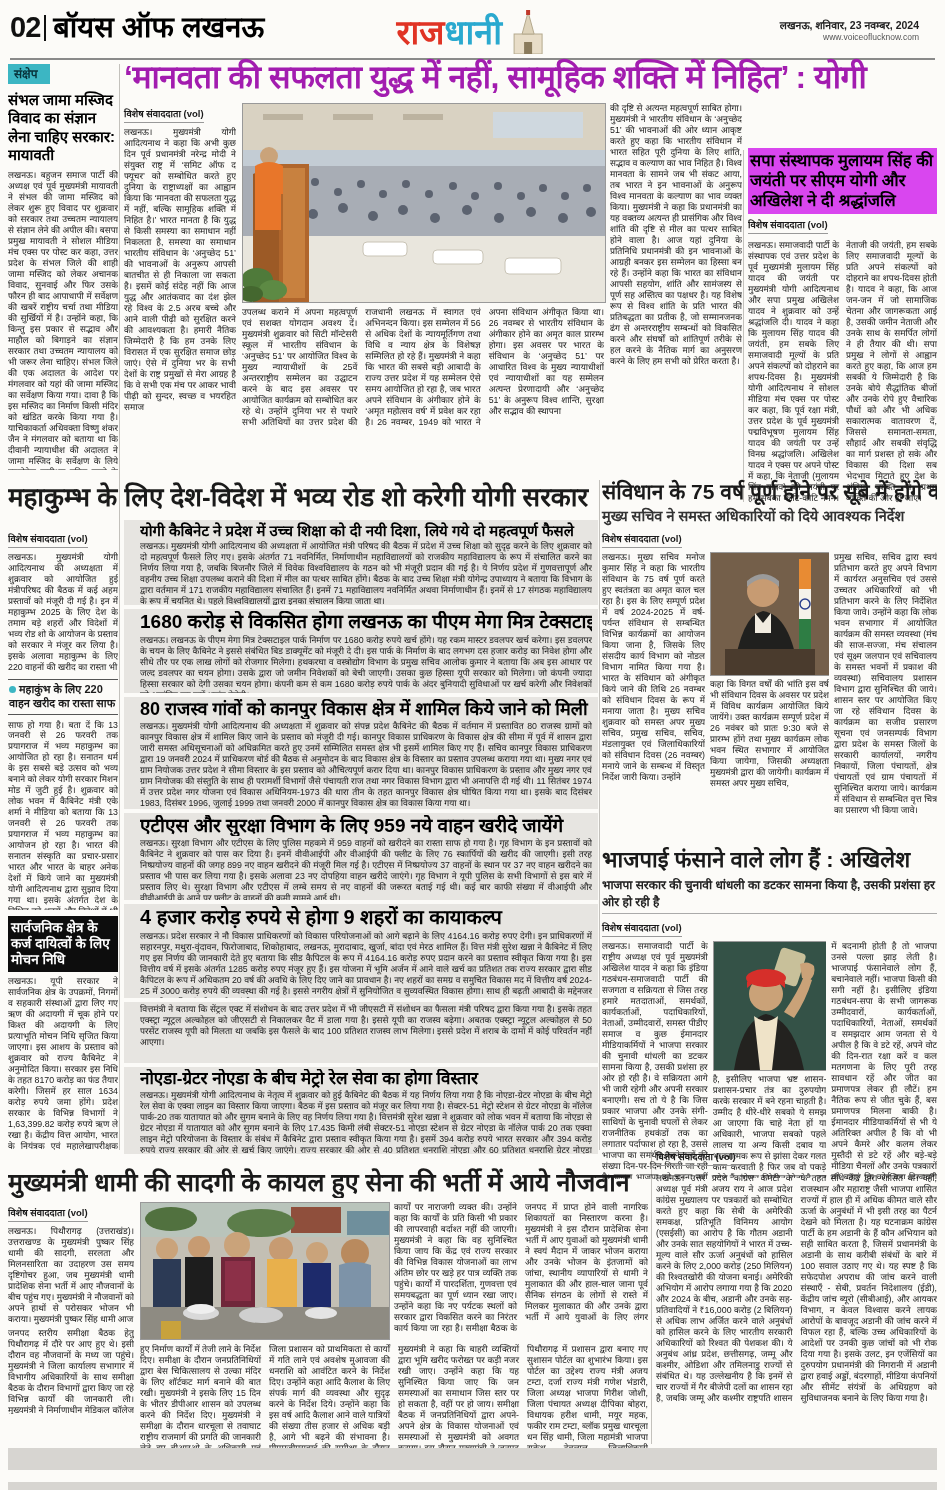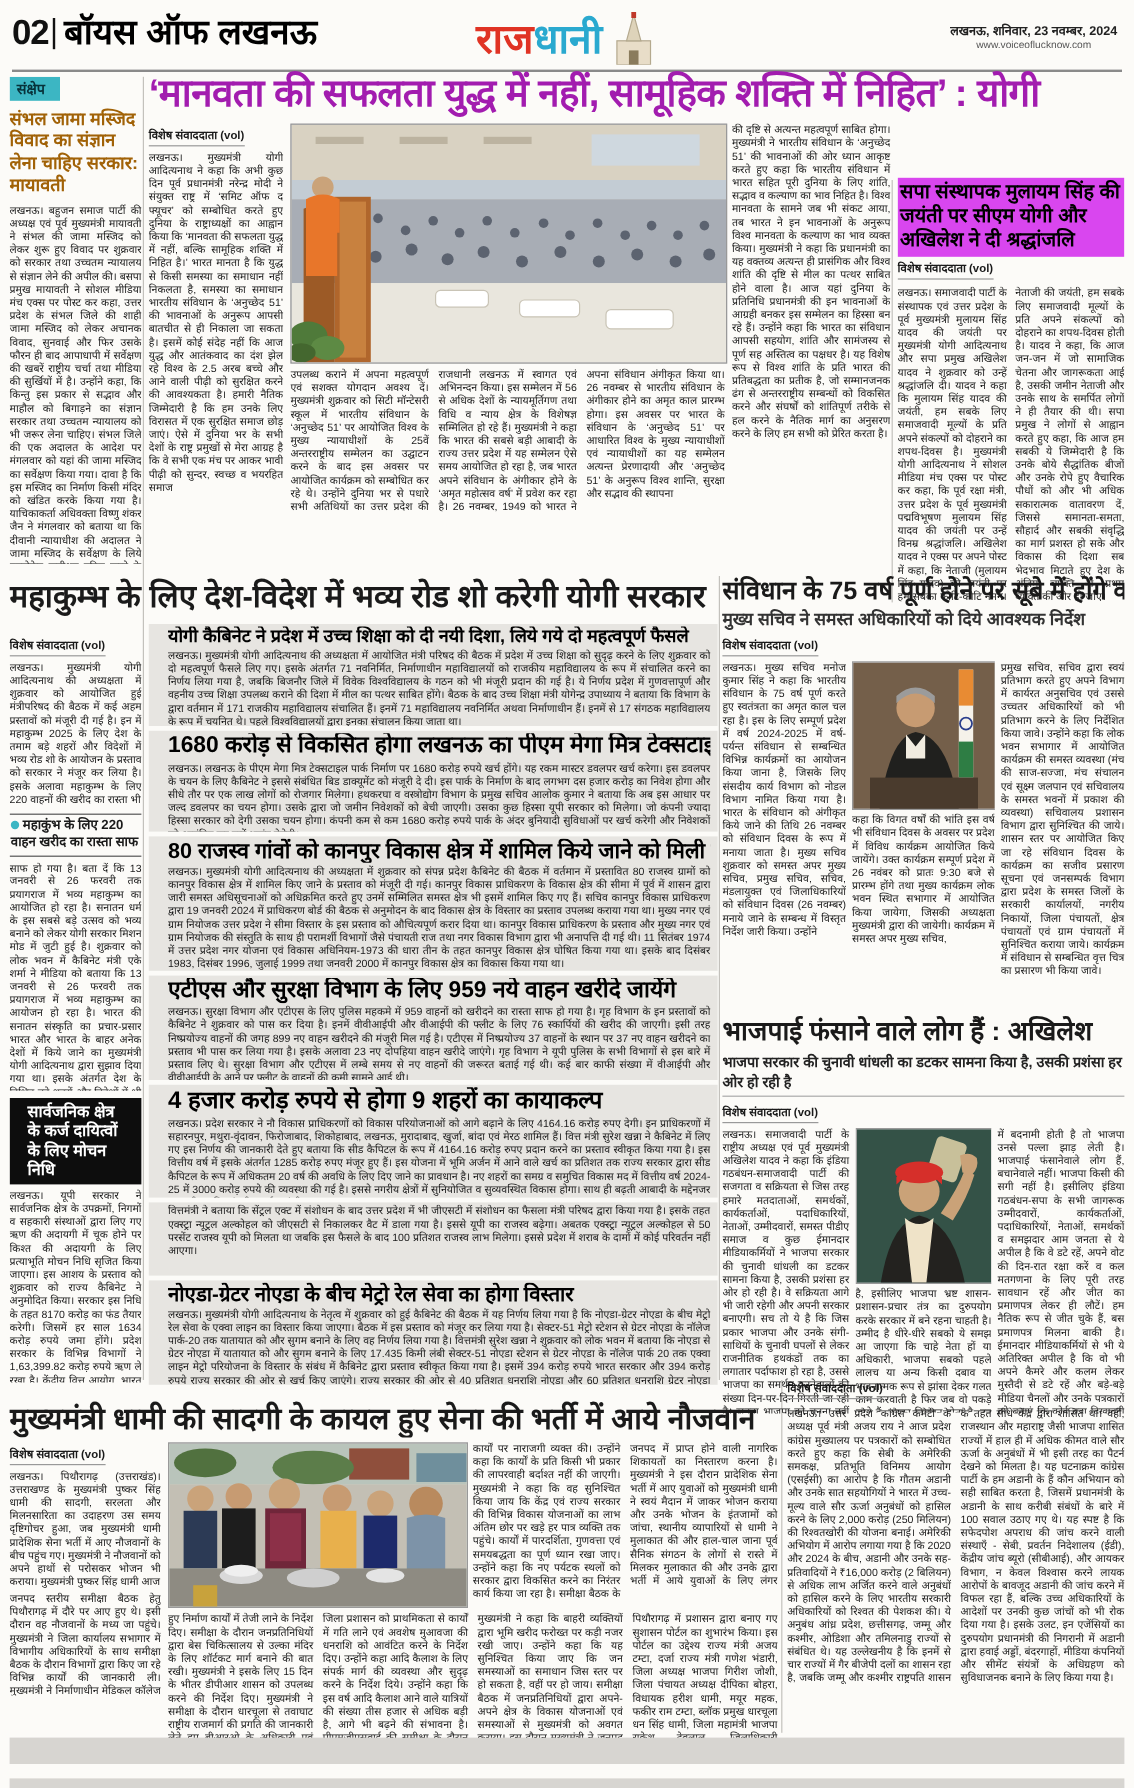--- a/index.html
+++ b/index.html
@@ -6,34 +6,34 @@
   #page{position:relative;width:945px;height:1490px;margin:0 auto;background:#fcfbf8;
         font-family:"Liberation Sans",sans-serif;color:#1a1a1a;overflow:hidden;}
   
   #hdr{position:absolute;left:10px;top:6px;right:10px;height:52px;border-bottom:2px solid #8a8a8a;}
   .pgno{font-size:29px;font-weight:bold;color:#111;letter-spacing:-1px;}
   .pgbar{display:inline-block;width:2px;height:26px;background:#111;margin:0 7px -4px 4px;}
   .mast{font-size:29px;font-weight:bold;color:#000;}
   #logo{position:absolute;left:50%;top:2px;transform:translateX(-50%);text-align:center;white-space:nowrap;}
   .logo-raj{font-size:34px;font-weight:bold;color:#e03324;}
   .logo-dhani{font-size:34px;font-weight:bold;color:#2aa9cf;}
-  #hdr-right{position:absolute;right:4px;top:12px;text-align:center;}
+  #hdr-right{position:absolute;right:16px;top:12px;text-align:right;}
   .dateline{font-size:10.5px;font-weight:bold;color:#222;}
   .weburl{font-size:8.5px;color:#555;}
   
   .byline{font-size:9.5px;font-weight:bold;border-bottom:1px solid #999;display:inline-block;
           padding-bottom:2px;margin-bottom:4px;}
   .body{font-size:8.8px;line-height:1.25;text-align:justify;overflow:hidden;}
   .vrule{position:absolute;width:1px;background:#c3c1bc;}
   .photo{background:#ccc;overflow:hidden;}
   
   #brief{position:absolute;left:8px;top:64px;width:110px;height:410px;overflow:hidden;}
   .brief-label{display:inline-block;background:#3cb6c3;color:#07323a;font-weight:bold;font-size:12px;
                padding:1px 12px 2px 6px;margin-bottom:5px;}
-  .brief-head{font-size:15px;font-weight:bold;line-height:1.22;margin:2px 0 6px 0;color:#a16207;}
+  .brief-head{font-size:15px;font-weight:bold;line-height:1.22;margin:2px 0 6px 0;color:#000000;}
   
   #lead{position:absolute;left:124px;top:60px;width:813px;}
   .lead-head{font-size:32px;font-weight:bold;color:#a21caf;letter-spacing:-0.5px;line-height:1.1;white-space:nowrap;}
   .lead-sub{font-size:16px;font-weight:bold;color:#333;margin-top:5px;}
   #lead-cols{position:relative;height:348px;margin-top:8px;width:618px;}
   #lead-c1{position:absolute;left:0;top:0;width:112px;height:348px;}
   #lead-photo{position:absolute;left:118px;top:0;width:362px;height:198px;border:1px solid #999;}
   #lead-below{position:absolute;left:118px;top:204px;width:362px;height:142px;column-count:3;column-gap:8px;}
   #lead-c5{position:absolute;left:486px;top:0;width:132px;height:348px;}
   
@@ -43,21 +43,21 @@
   
   #mk-head{position:absolute;left:8px;top:478px;width:588px;font-size:26px;font-weight:bold;white-space:nowrap;overflow:hidden;}
   #c75-head{position:absolute;left:602px;top:477px;width:335px;font-size:21px;font-weight:bold;white-space:nowrap;overflow:hidden;}
   #c75-sub{position:absolute;left:602px;top:505px;width:335px;font-size:14.5px;font-weight:bold;color:#333;}
   
   #mk{position:absolute;left:8px;top:528px;width:110px;height:624px;overflow:hidden;}
   .mk-box{border-top:1.5px solid #555;border-bottom:1.5px solid #555;padding:3px 1px;margin:5px 0;
           font-size:11px;font-weight:bold;line-height:1.25;}
   .dot{display:inline-block;width:7px;height:7px;border-radius:50%;background:#3cb6c3;margin-right:3px;}
   .mk-black{background:#0d0d0d;color:#fff;font-size:13.5px;font-weight:bold;line-height:1.2;
-            padding:4px 15px;margin:6px 0 4px 0;}
+            padding:4px 3px;margin:6px 0 4px 0;}
   
   #cab{position:absolute;left:124px;top:520px;width:474px;height:634px;display:flex;flex-direction:column;gap:4px;}
   .cab-item{background:#e7e5e1;padding:2px 6px 3px 16px;overflow:hidden;}
   .cab-h{font-weight:bold;color:#000;line-height:1.15;margin-bottom:2px;white-space:nowrap;overflow:hidden;}
   
   #c75{position:absolute;left:602px;top:528px;width:335px;height:310px;}
   .tri{display:flex;gap:5px;}
   .tri .c{overflow:hidden;}
   #c75-photo{width:118px;height:122px;border:1px solid #999;margin-bottom:3px;}
   

